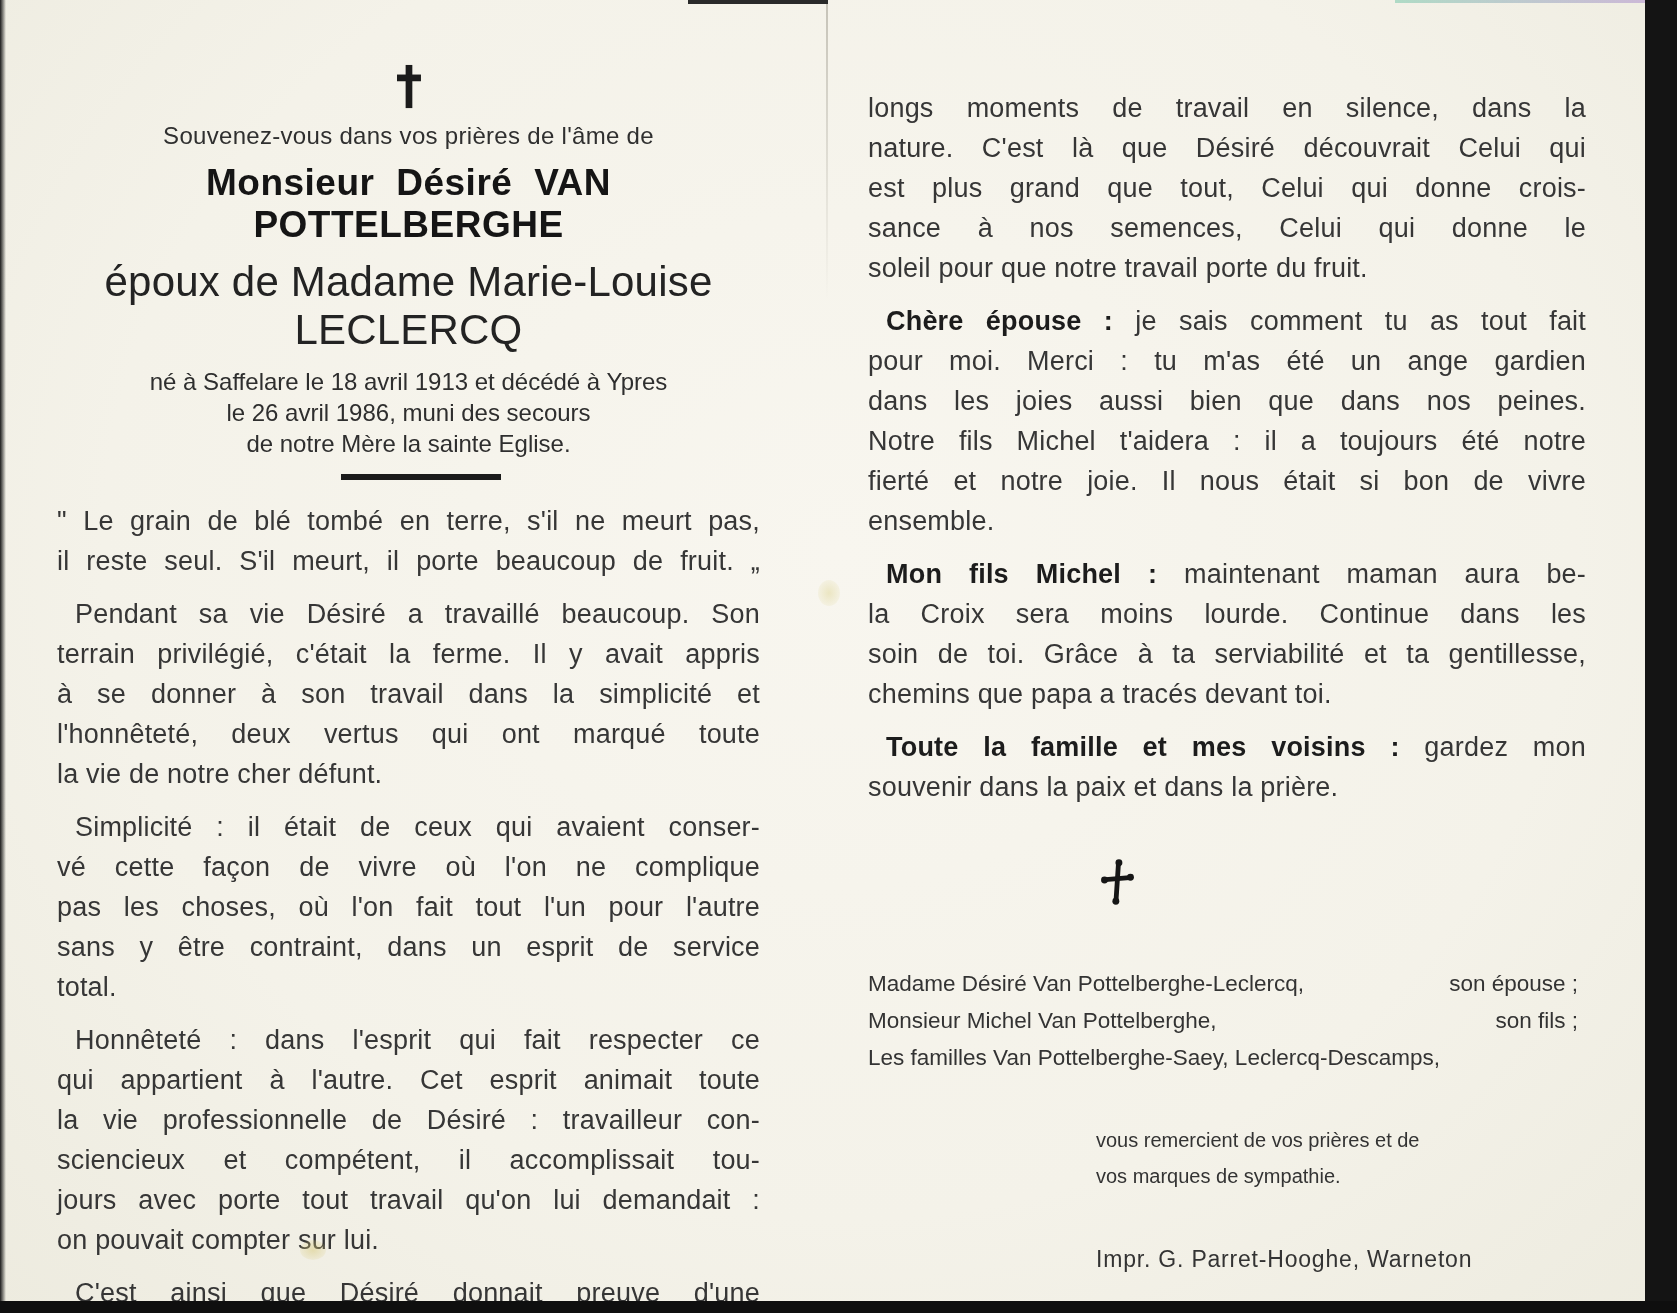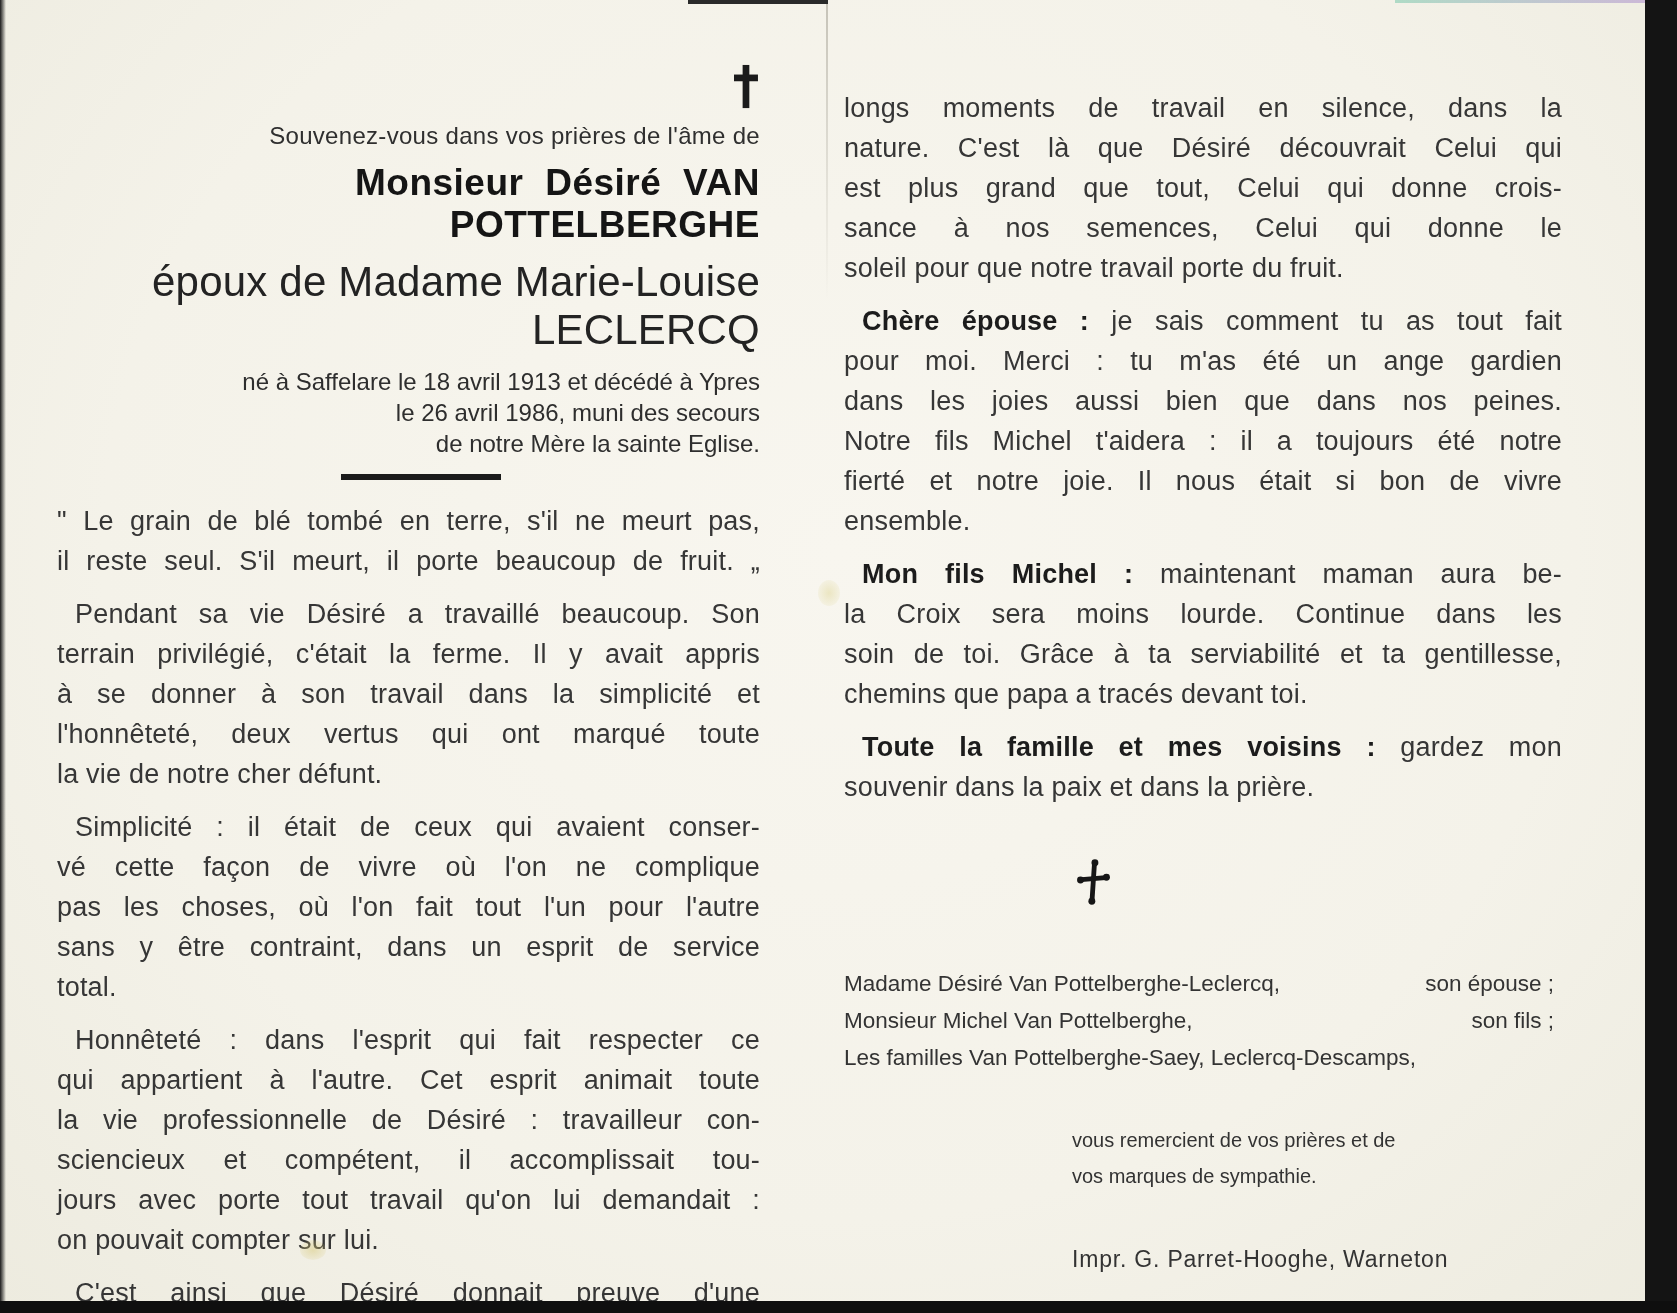--- a/index.html
+++ b/index.html
@@ -7,23 +7,23 @@
     position:relative;
     width:1677px; height:1313px;
     overflow:hidden;
     background: radial-gradient(ellipse at 50% 42%, #f8f6ef 0%, #f4f2e9 62%, #edebdf 100%);
     font-family:"Liberation Sans","DejaVu Sans",sans-serif;
     color:#363636;
   }
   
   .page { position:absolute; }
   .page-left  { left:57px;  top:64px;  width:703px; }
-  .page-right { left:844px; top:88px;  width:718px; }
+  .page-right { left:868px; top:88px;  width:718px; }
 
-  .header { text-align:right; }
+  .header { text-align:center; }
   .cross-top svg { height:46px; display:inline-block; }
   .intro  { font-size:24px; margin-top:8px;  color:#2f2f2f; letter-spacing:0.3px; }
   .name   { font-size:37px; margin-top:12px; font-weight:bold; color:#151515; letter-spacing:0.5px; word-spacing:11px; }
   .spouse { font-size:42px; margin-top:12px; color:#232323; letter-spacing:0.2px; }
   .meta   { font-size:24px; line-height:31px; color:#2e2e2e; }
   .meta-first { margin-top:12px; }
   .rule   { width:160px; height:6px; background:#1b1b1b; margin:15px auto 0 auto; transform:translateX(12px); }
 
   .paras { font-size:27px; line-height:40px; letter-spacing:0.2px; }
   .page-left .paras { margin-top:21px; }

